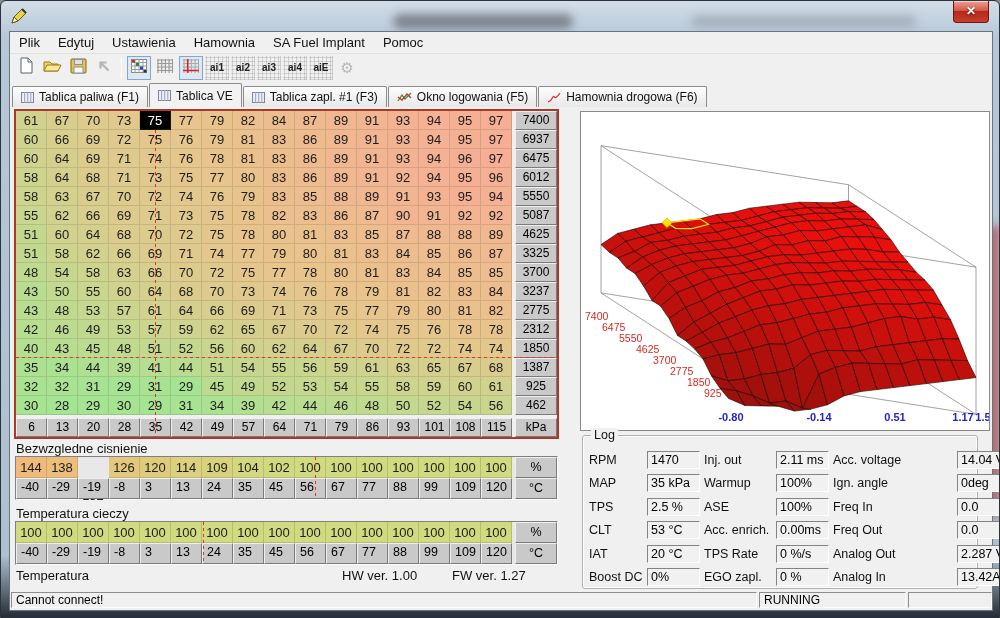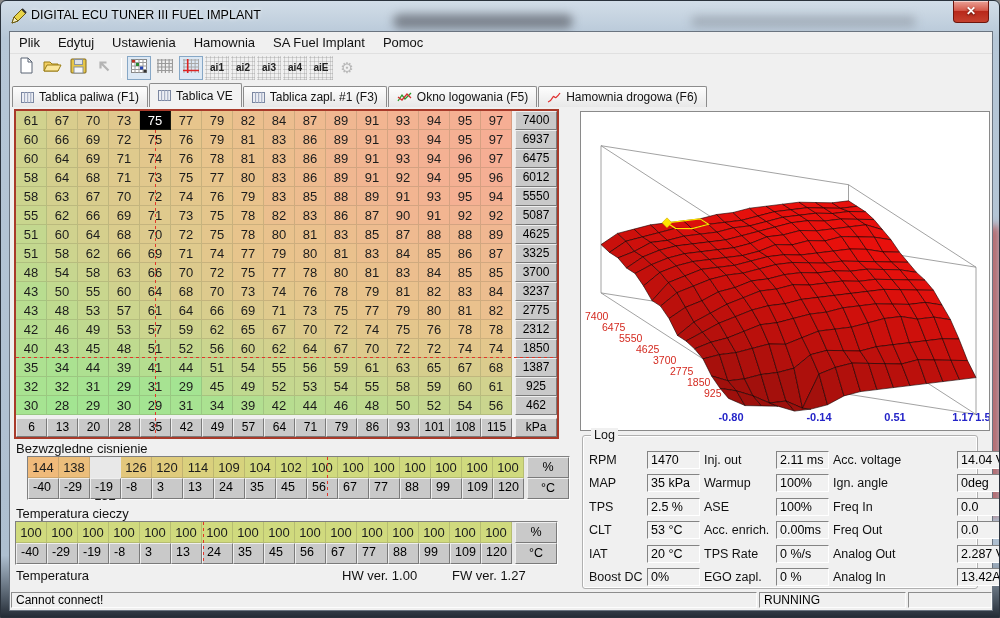--- a/index.html
+++ b/index.html
@@ -77,21 +77,20 @@
   <div class="titlebar">
     <div class="smudge s1"></div>
     <div class="smudge s2"></div>
     <span class="app-icon">
       <svg width="18" height="18" viewBox="0 0 18 18">
           <path d="M2 16 L4 10 L12 2 L16 6 L8 14 Z" fill="#e8d44a" stroke="#6b5a10"></path>
           <path d="M2 16 L4 10 L8 14 Z" fill="#f6efc0" stroke="#6b5a10"></path>
           <path d="M12 2 L16 6" stroke="#333" stroke-width="2"></path>
         </svg>
     </span>
-    <span class="title">DIGITAL ECU TUNER III FUEL IMPLANT</span>
     <div class="close-btn"><span>✕</span></div>
   </div>
   <div class="red-blob"></div>
 
   <div class="window-body">
     <div class="menubar">
         <div class="menu-item">Plik</div>
         <div class="menu-item">Edytuj</div>
         <div class="menu-item">Ustawienia</div>
         <div class="menu-item">Hamownia</div>
@@ -533,21 +532,21 @@
             <div class="gray-cell">93</div>
             <div class="gray-cell">101</div>
             <div class="gray-cell">108</div>
             <div class="gray-cell">115</div>
             <div class=""></div>
             <div class="gray-cell">kPa</div>
           </div>
       </div>
 
       <div class="sec-label" style="left:6px;top:334px;">Bezwzgledne cisnienie</div>
-      <div class="mini-wrap" style="left:17px;top:349px;">
+      <div class="mini-wrap" style="left:5px;top:349px;">
         <div class="mini-grid" id="mini1">
           <div class="vdash" style="left:299px;top:0;bottom:0;"></div>
         <div class="pct-cell" style="background: rgb(240, 186, 122);">144</div>
             <div class="pct-cell" style="background: rgb(236, 190, 123);">138</div>
             <div class="pct-cell" style="background: rgb(231, 195, 123); margin-top: 28px;">132</div>
             <div class="pct-cell" style="background: rgb(227, 199, 124);">126</div>
             <div class="pct-cell" style="background: rgb(223, 203, 124);">120</div>
             <div class="pct-cell" style="background: rgb(218, 208, 125);">114</div>
             <div class="pct-cell" style="background: rgb(215, 211, 125);">109</div>
             <div class="pct-cell" style="background: rgb(211, 215, 126);">104</div>

